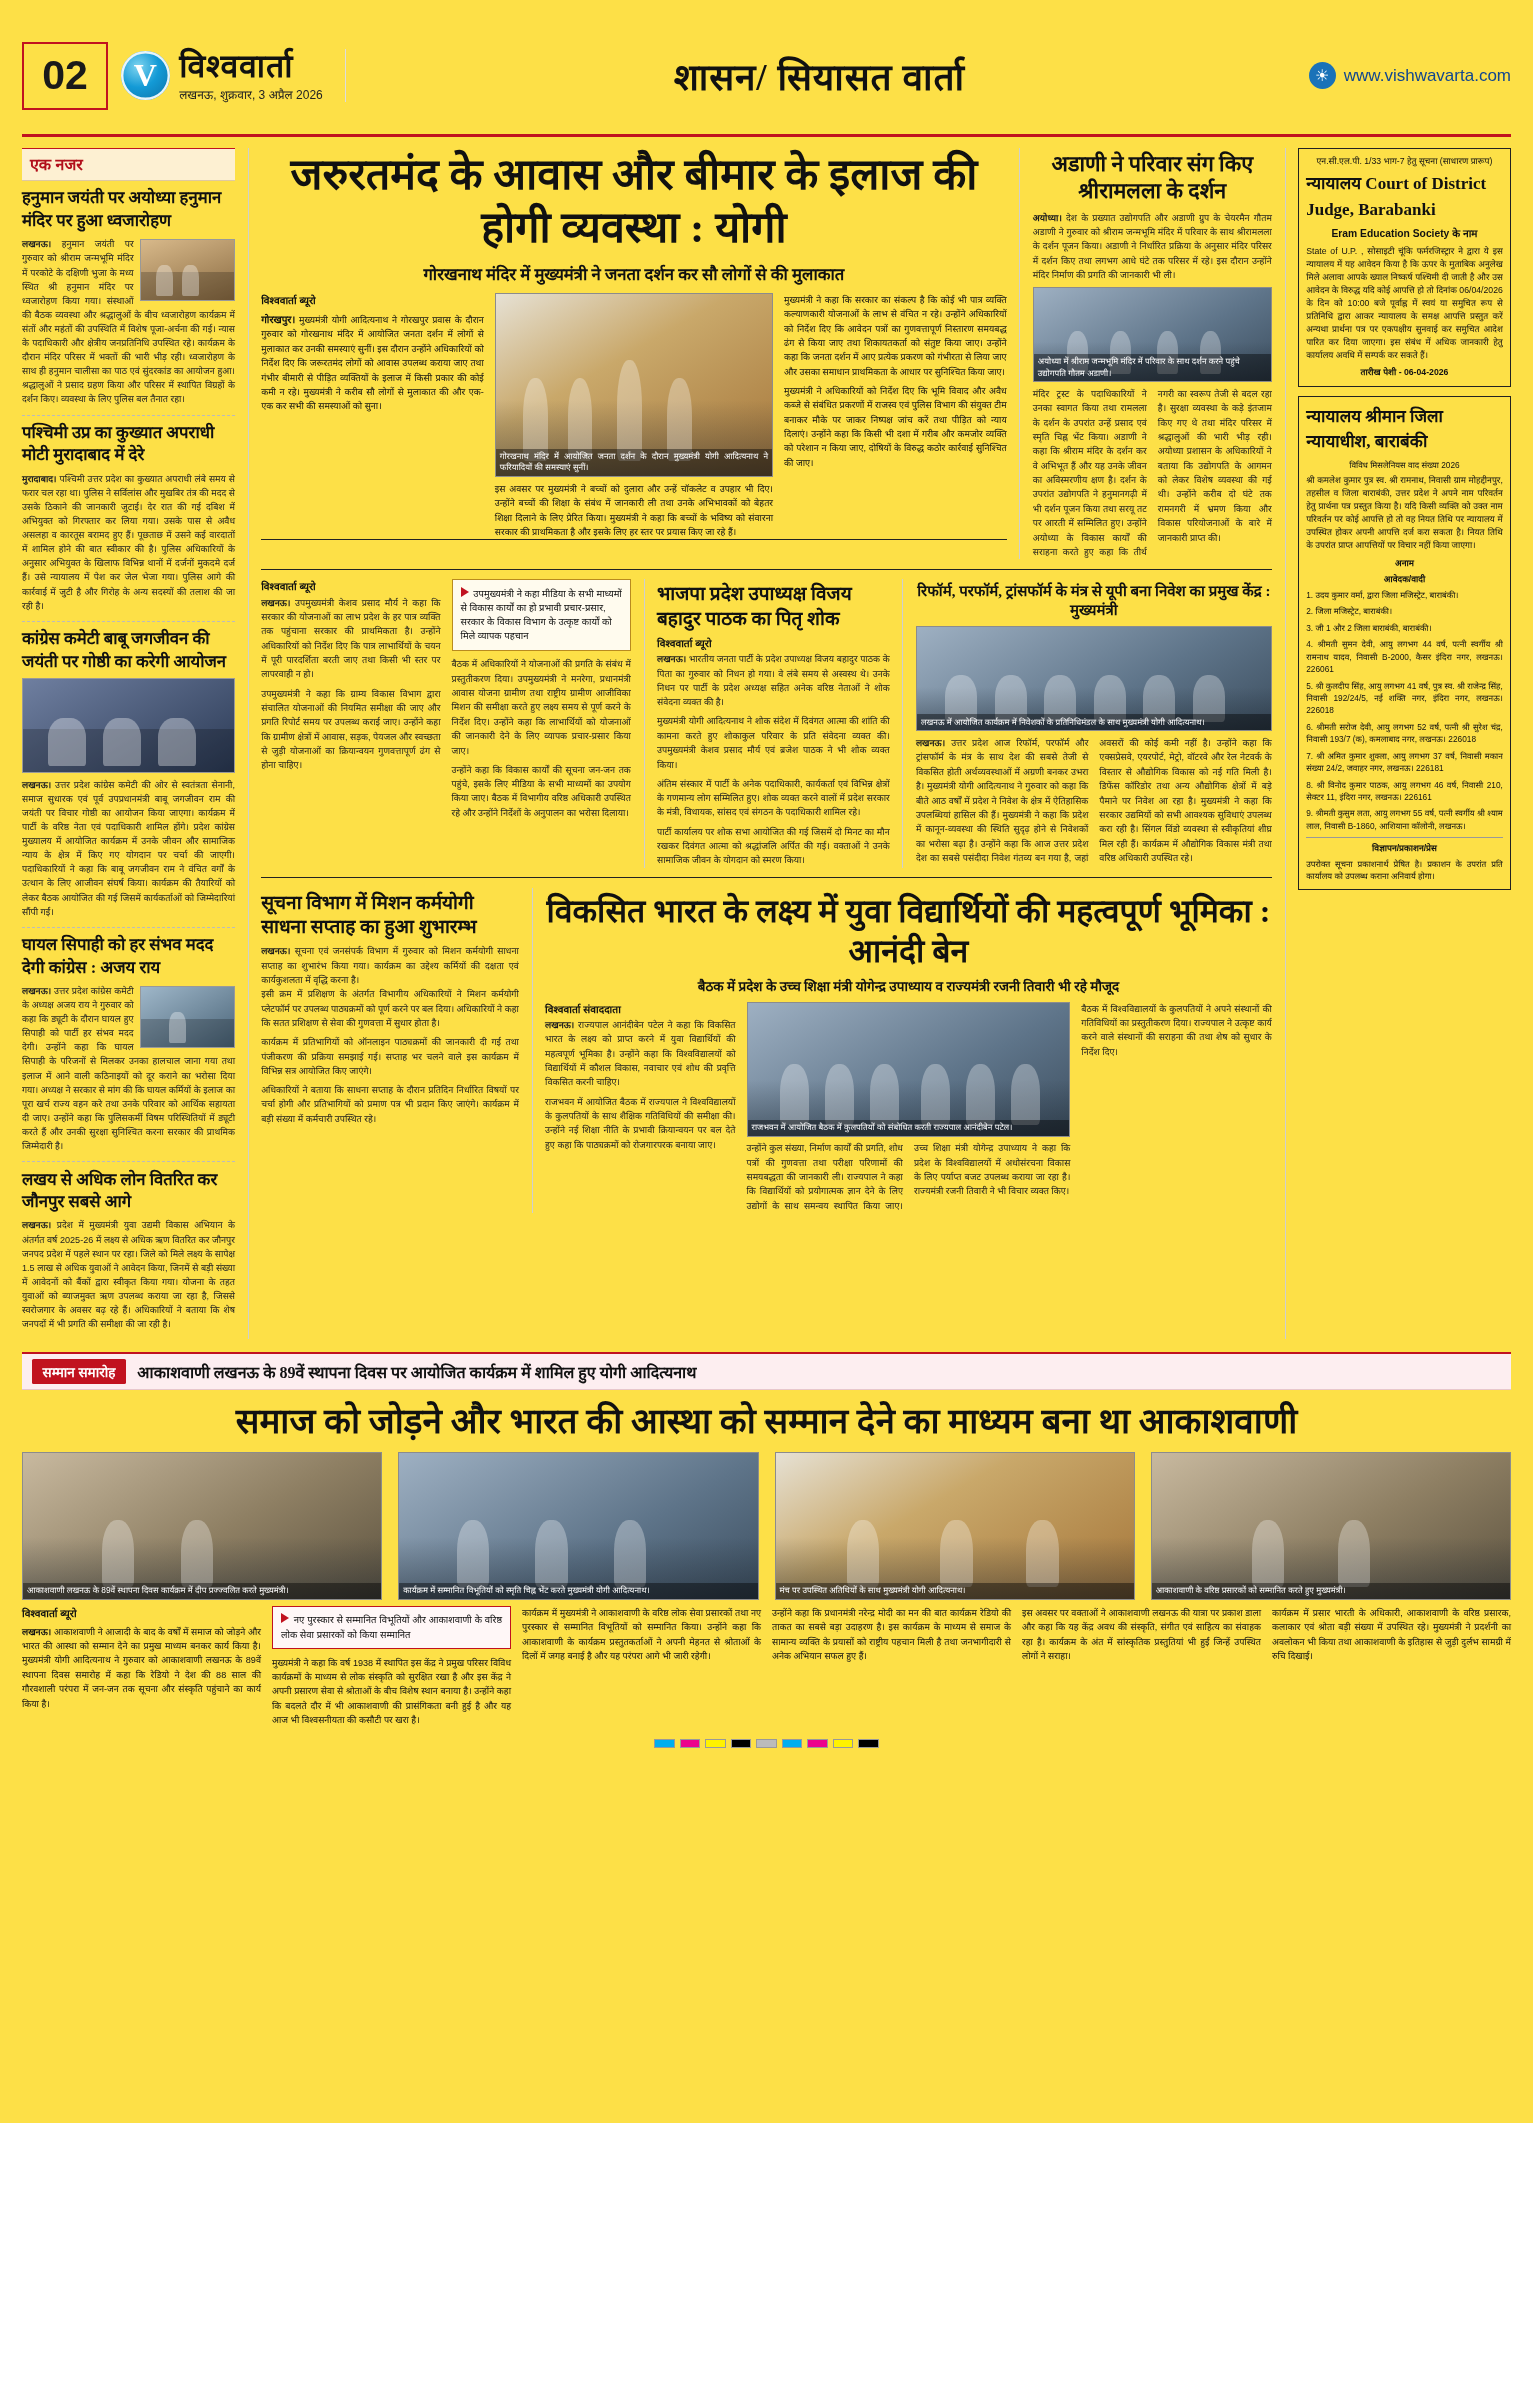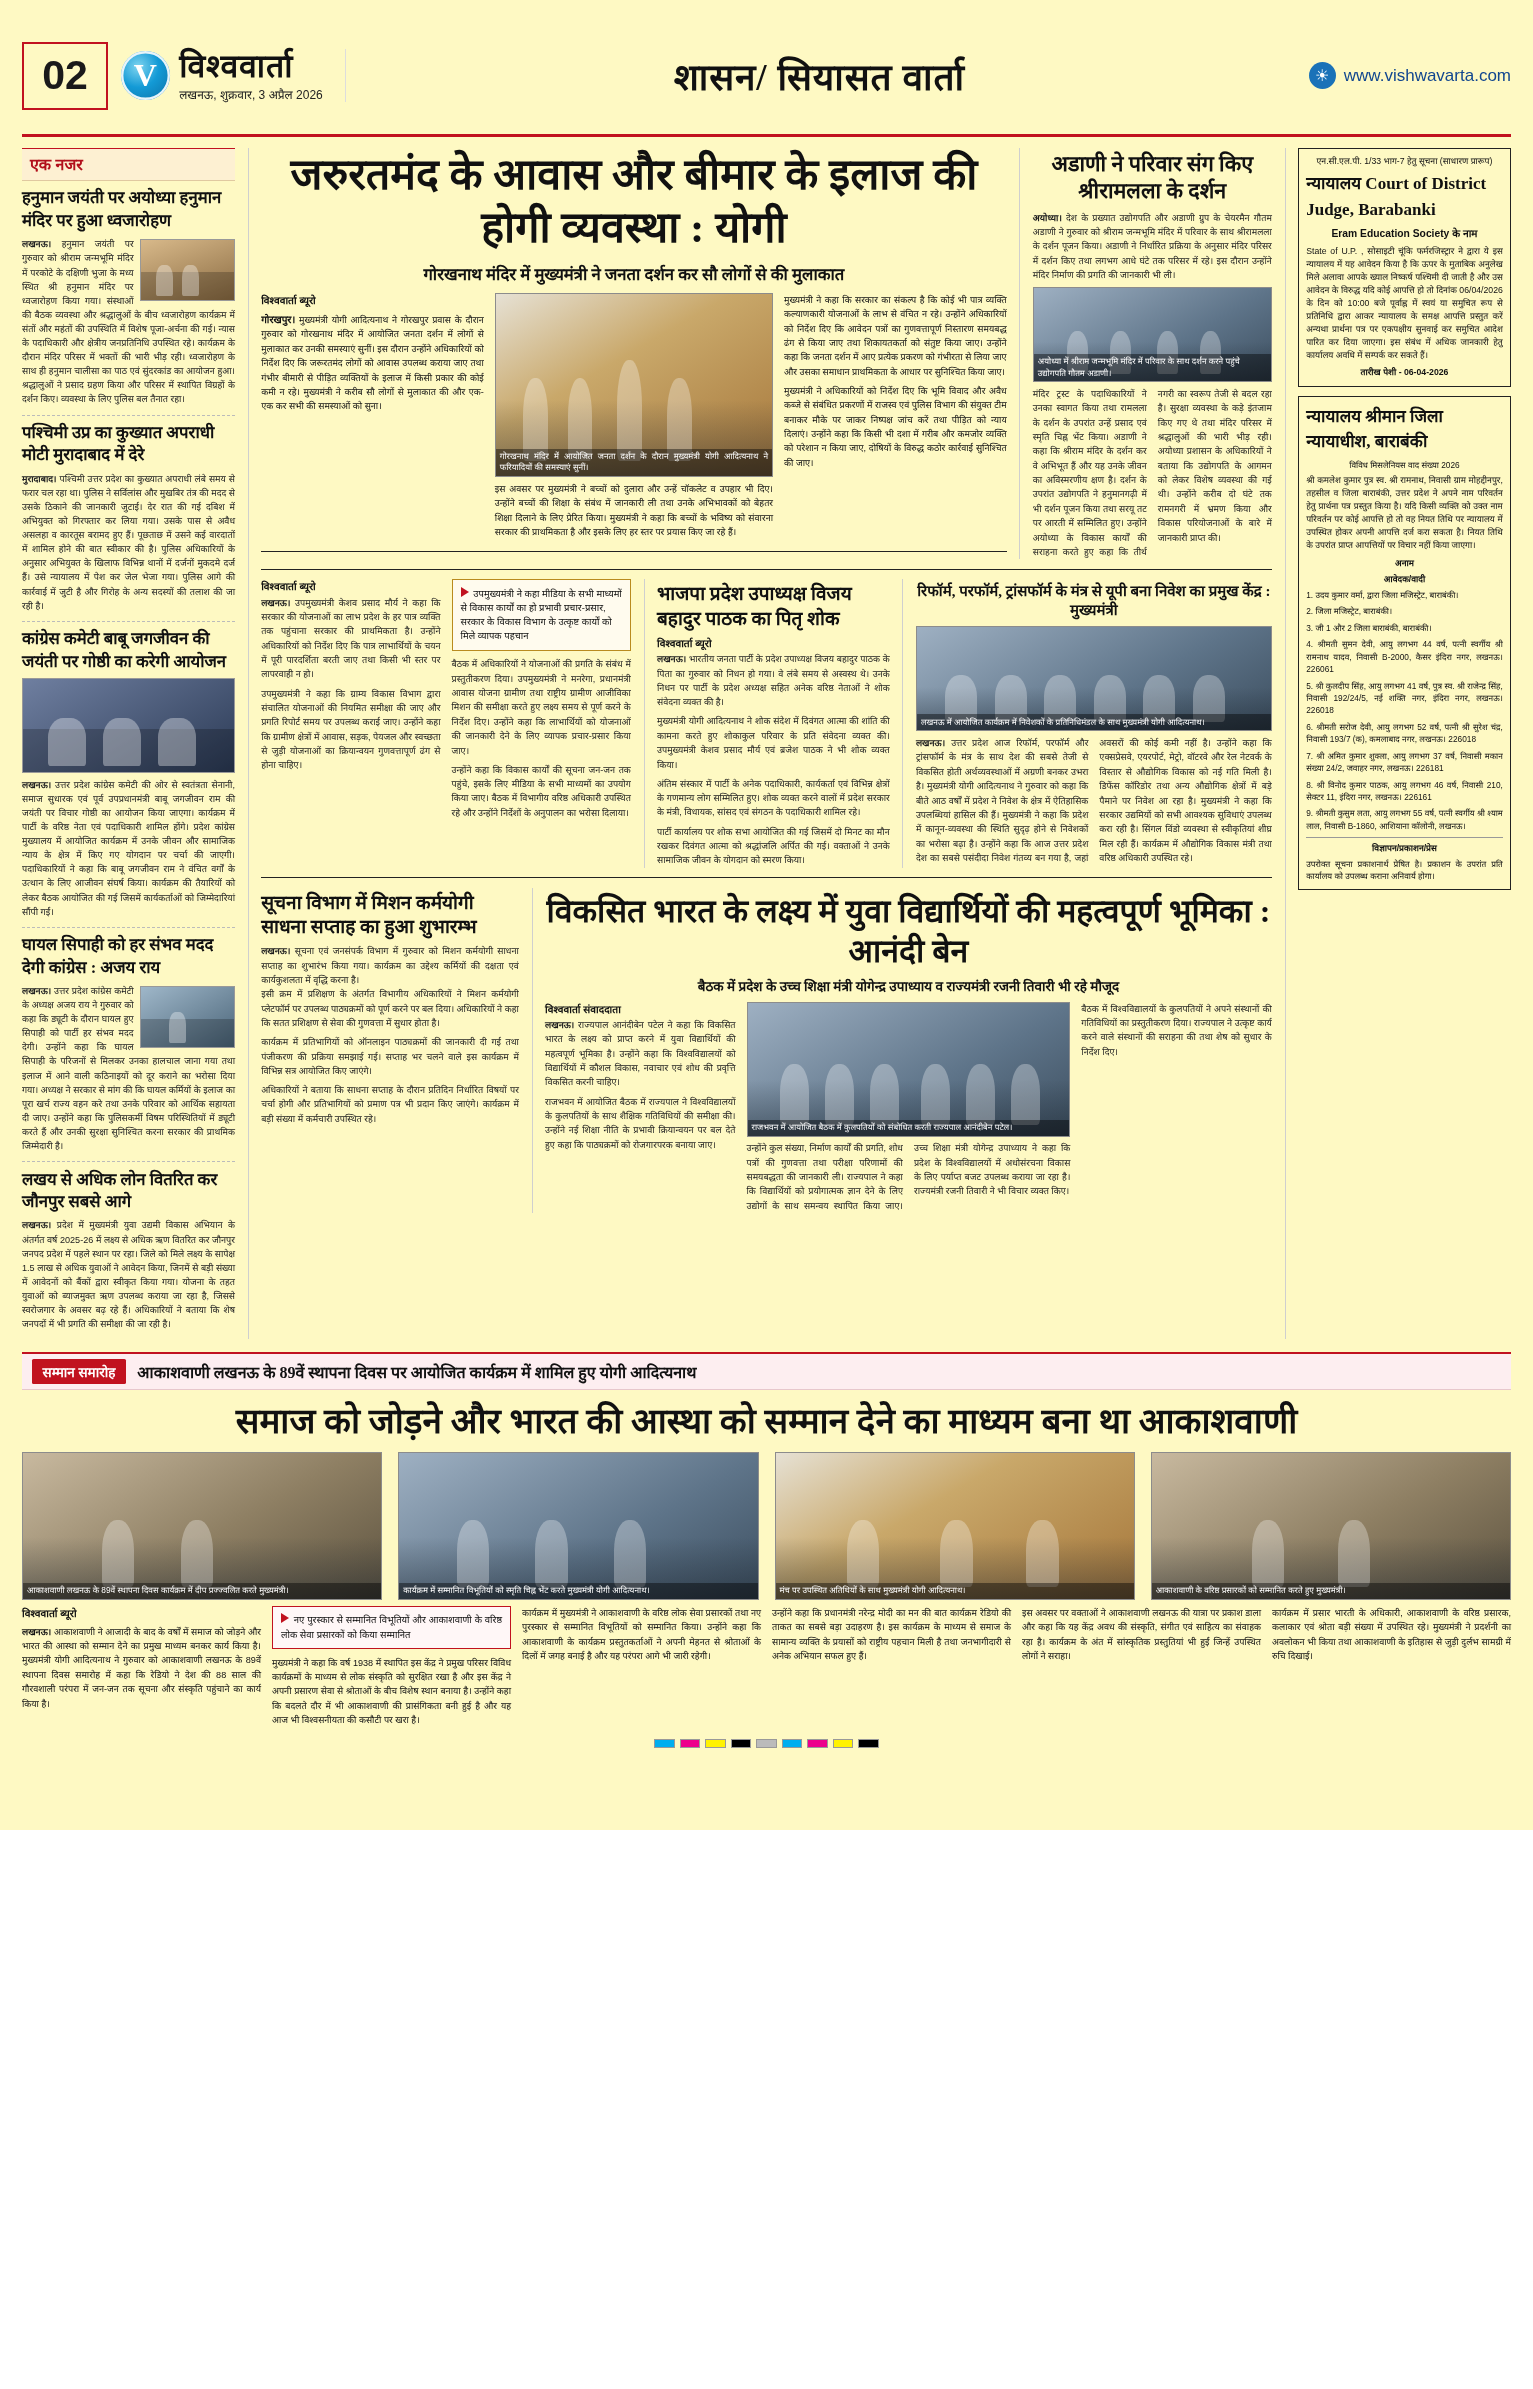--- a/index.html
+++ b/index.html
@@ -6,22 +6,22 @@
   html, body { margin: 0; padding: 0; }
   body {
     width: 1533px;
     background: #ffffff;
     font-family: "Liberation Sans", sans-serif;
     color: #111;
   }
   .page {
     position: relative;
     width: 1533px;
-    height: 1830px;
-    background: #fef9c3;
+    height: 2123px;
+    background: #fde047;
     padding: 0;
     overflow: hidden;
   }
 
   
   .masthead {
     display: flex;
     align-items: stretch;
     height: 119px;
     margin: 17.5px 22px 0 22px;
@@ -119,21 +119,21 @@
     background: rgba(0,0,0,0.22);
   }
   .thumb .fig {
     position:absolute; bottom:6%; width:18%; height:52%;
     background: rgba(255,255,255,0.35); border-radius: 40% 40% 8% 8%;
   }
 
   
   .lead {
     border-bottom: 1.6px solid #222;
-    padding-bottom: 12px;
+    padding-bottom: 0;
   }
   .lead h1 {
     margin: 1.6px 0 8px 0;
     font-size: 43px; line-height: 1.22;
     font-weight: bold; text-align: center;
     font-family: "Liberation Serif", serif;
     color: #111;
   }
   .lead .kicker {
     text-align: center; font-size: 16.7px; font-weight: bold;

